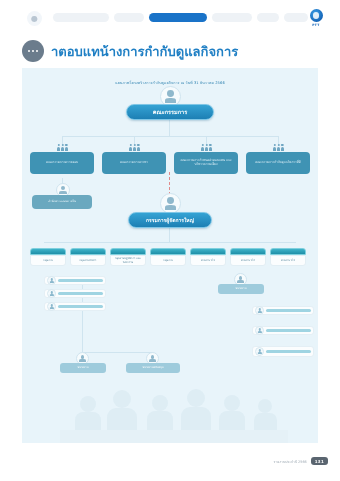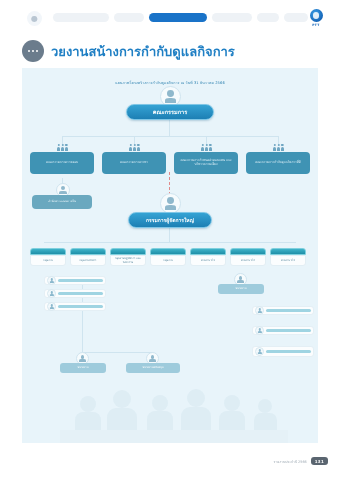--- a/index.html
+++ b/index.html
@@ -220,21 +220,21 @@
   </div>
 
   <div class="heading">
     <div class="heading-badge">
       <span class="dots">
           <i></i>
           <i></i>
           <i></i>
         </span>
     </div>
-    <div class="heading-title">วยงานสน้างการกำกับดูแลกิจการ</div>
+    <div class="heading-title">าตอบแทน้างการกำกับดูแลกิจการ</div>
   </div>
 
   <div class="panel">
 
     <div class="panel-caption">แผนภาพโครงสร้างการกำกับดูแลกิจการ ณ วันที่ 31 ธันวาคม 2566</div>
 
     <svg class="silhouette" viewBox="0 0 228 55">
       <g fill="#d6e8f0">
         <circle cx="28" cy="16" r="8"></circle>
           <rect x="15" y="24" width="26" height="31" rx="8"></rect>

